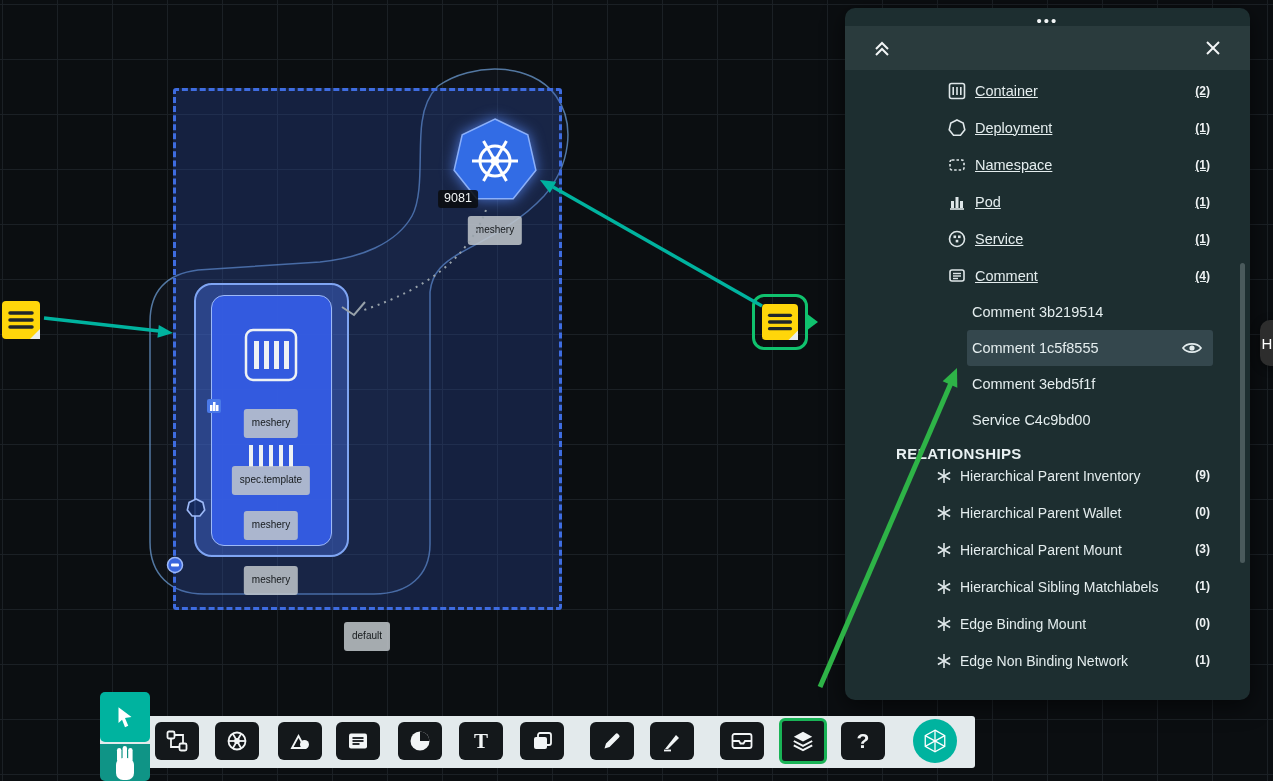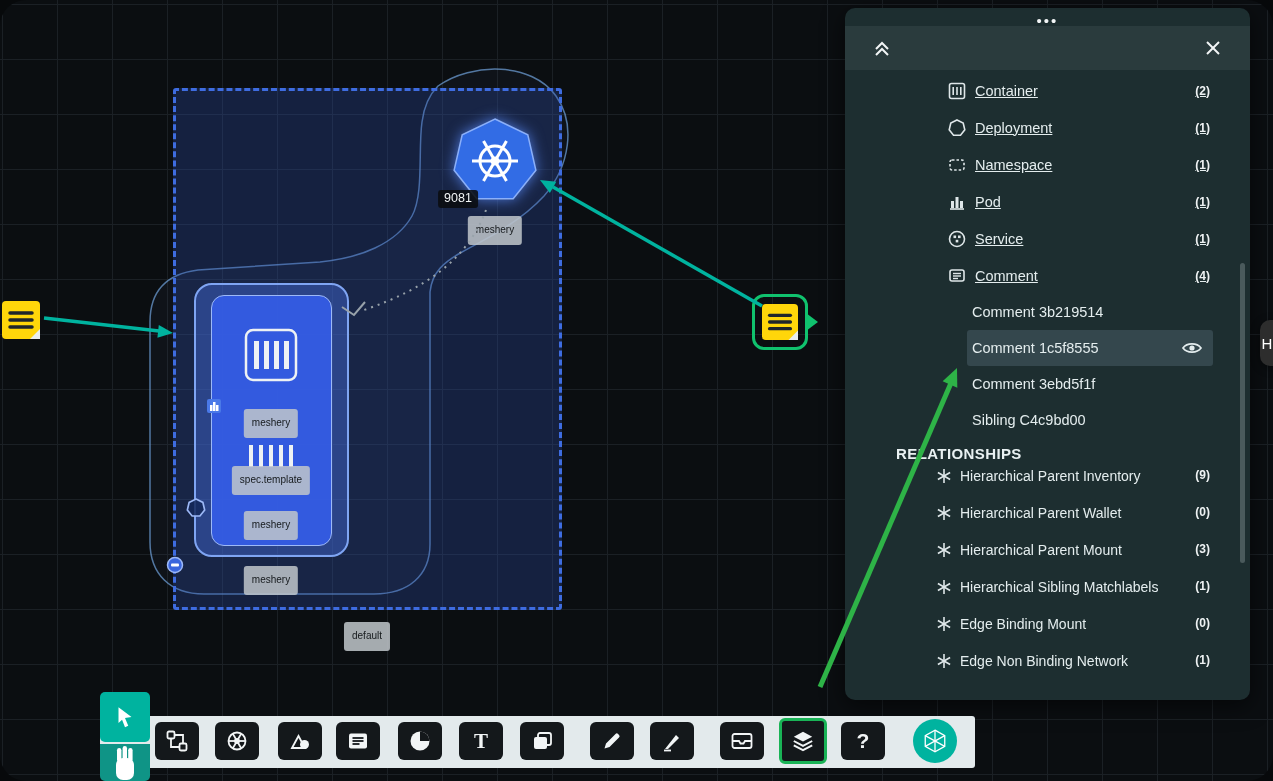--- a/index.html
+++ b/index.html
@@ -5,21 +5,21 @@
   * { box-sizing: border-box; margin: 0; padding: 0; }
   html,body { width:1273px; height:781px; overflow:hidden; background:#07090b;
     font-family:"Liberation Sans", sans-serif; }
   #app { position:relative; width:1273px; height:781px; }
 
   
   #canvas { position:absolute; inset:0; background-color:#0b0e11;
     background-image:
       linear-gradient(#1b2025 1px, transparent 1px),
       linear-gradient(90deg, #1b2025 1px, transparent 1px);
-    background-size:55px 55px; background-position:2px 4px;border-radius:26px; }
+    background-size:55px 55px; background-position:2px 4px; }
 
   svg.abs { position:absolute; overflow:visible; }
 
   .ns-box { position:absolute; left:173px; top:88px; width:389px; height:522px;
     border:3px dashed #3e6ce0; background:rgba(47,80,175,0.30); border-radius:3px; }
   .dep-box { position:absolute; left:194px; top:283px; width:155px; height:274px;
     border:2px solid #7fa5f3; background:rgba(73,114,235,0.40); border-radius:18px; }
   .pod-box { position:absolute; left:211px; top:295px; width:121px; height:251px;
     border:1.5px solid #9db9f7; background:rgba(52,92,230,0.92); border-radius:13px; }
 
@@ -282,21 +282,21 @@
         <span>Comment 1c5f8555</span>
         <svg class="eye" viewBox="0 0 22 16">
           <path d="M2 8 C6 2.5 16 2.5 20 8 C16 13.5 6 13.5 2 8 Z" fill="none" stroke="#e4edee" stroke-width="1.7"></path>
           <circle cx="11" cy="8" r="2.6" fill="#e4edee"></circle>
         </svg>
       </div>
       <div class="comment-row">
         <span>Comment 3ebd5f1f</span>
       </div>
       <div class="comment-row">
-        <span>Sibling C4c9bd00</span>
+        <span>Service C4c9bd00</span>
       </div>
 
       <div class="rel-header">RELATIONSHIPS</div>
 
       <div class="rel-row">
         <svg class="icon" viewBox="0 0 16 16">
           <g stroke="#dfe7e9" stroke-width="1.6">
               <line x1="8" y1="1" x2="8" y2="15"></line>
           <line x1="1.9" y1="4.5" x2="14.1" y2="11.5"></line>
               <line x1="1.9" y1="11.5" x2="14.1" y2="4.5"></line>

